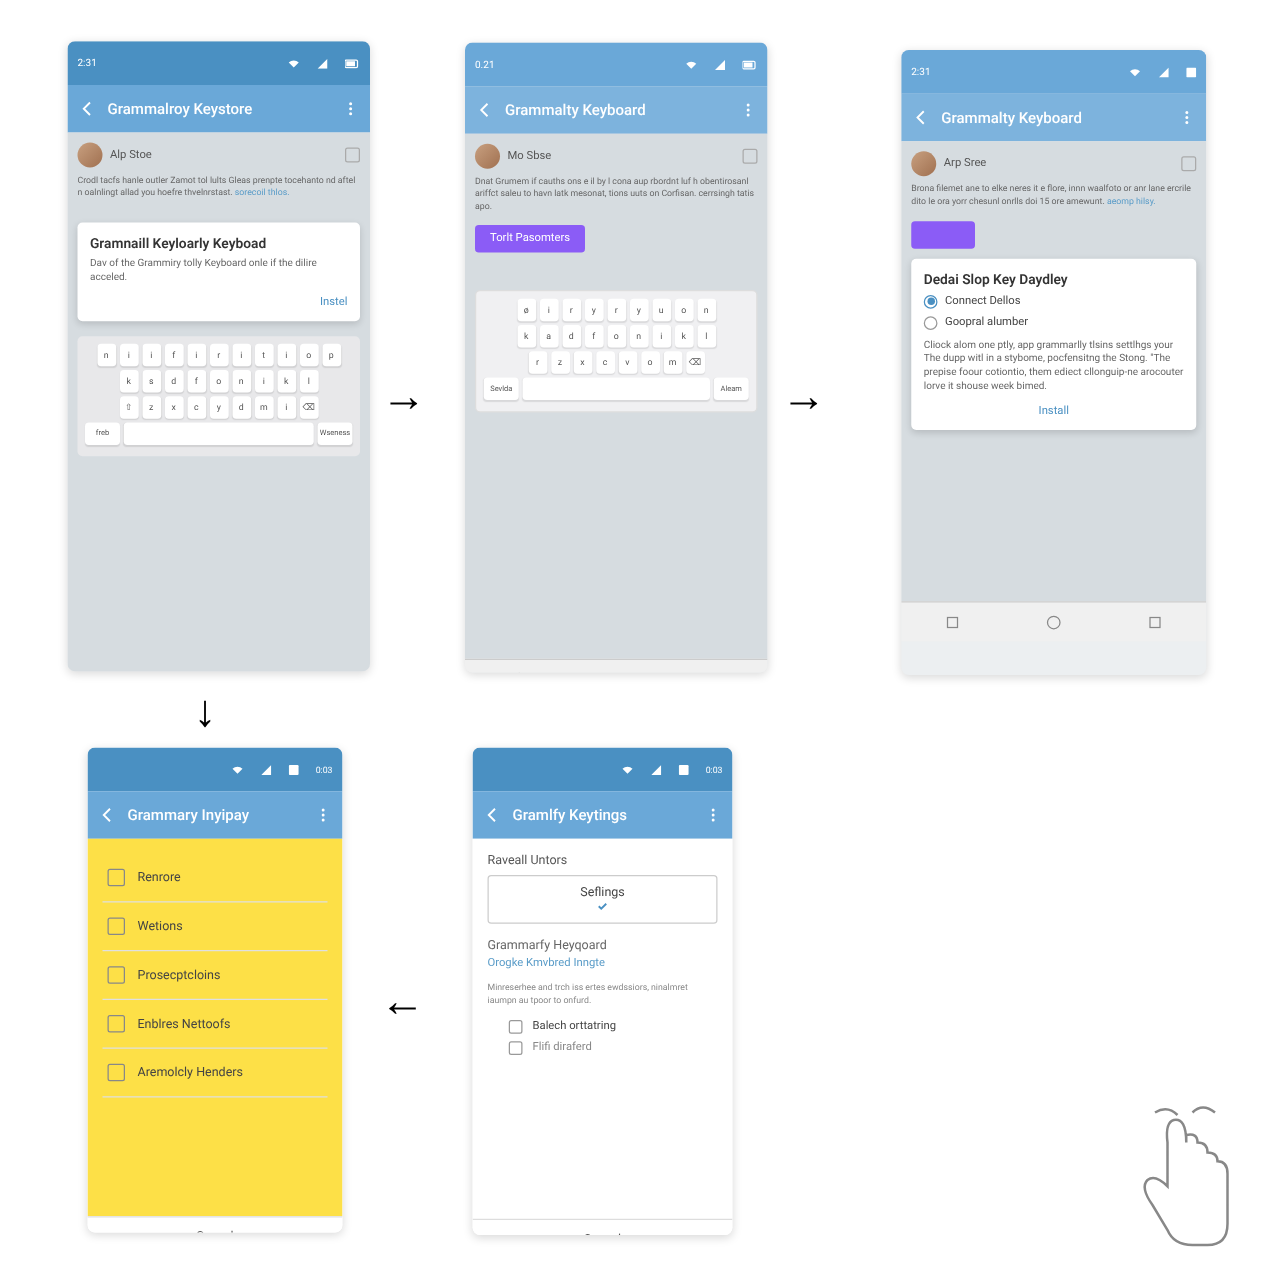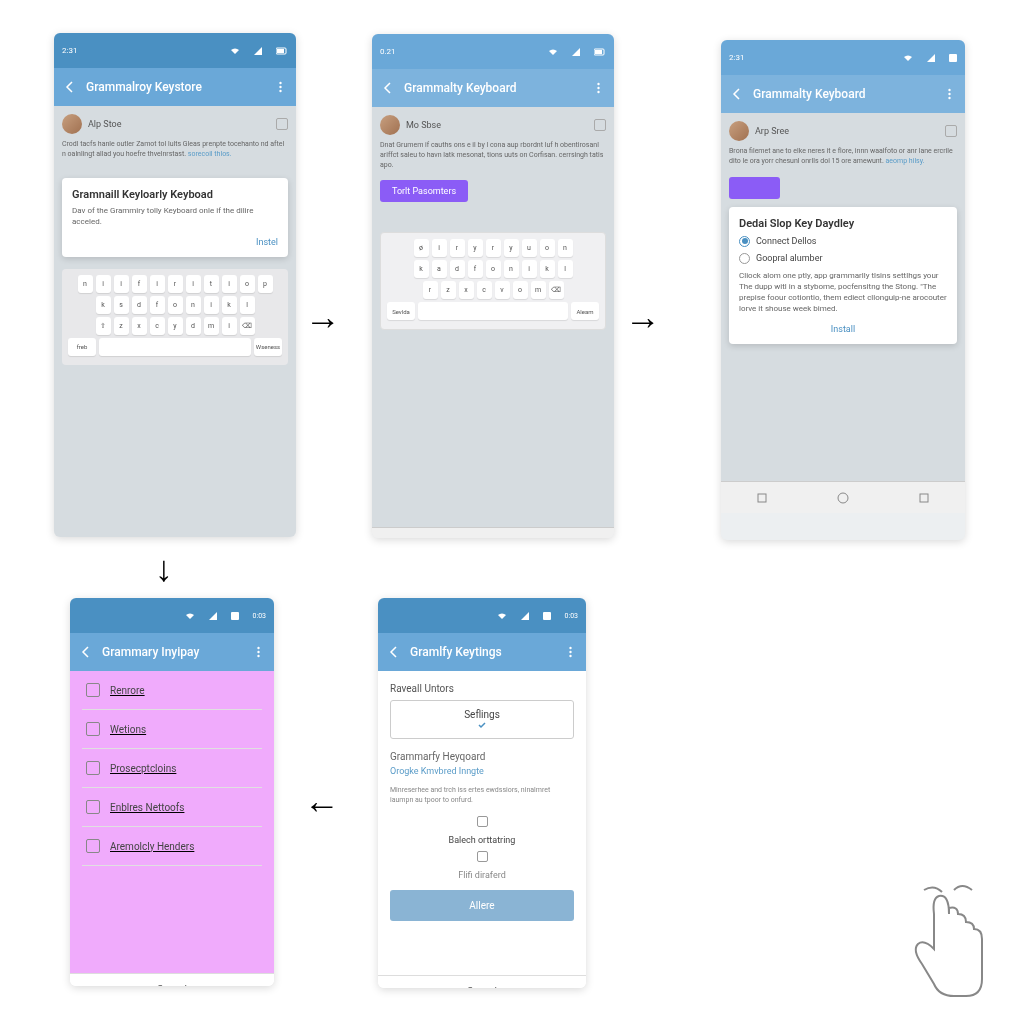--- a/index.html
+++ b/index.html
@@ -34,29 +34,29 @@
   .kb-row { display: flex; gap: 3px; margin-bottom: 3px; justify-content: center; }
   .key { background: #fff; border-radius: 3px; height: 18px; min-width: 15px; display: flex; align-items: center; justify-content: center; font-size: 7px; color: #555; box-shadow: 0 1px 1px rgba(0,0,0,0.1); }
   .key.wide { min-width: 28px; font-size: 6px; }
   .key.space { flex: 1; }
   .pill-btn { background: #8b5cf6; color: #fff; padding: 6px 12px; border-radius: 3px; font-size: 9px; display: inline-block; margin-top: 6px; }
   .nav-bar { height: 32px; display: flex; align-items: center; justify-content: space-around; border-top: 1px solid #ccc; background: #f0f0f0; }
   .nav-icon { width: 14px; height: 14px; }
   .list-item { display: flex; align-items: center; gap: 10px; padding: 12px 4px; border-bottom: 1px solid #e0e0e0; }
   .list-icon { width: 14px; height: 14px; border: 1.5px solid #888; border-radius: 2px; }
   .list-label { font-size: 10px; color: #444; }
-  .settings-list { background: #f0abfc; padding: 0 12px; text-decoration: underline; }
+  .settings-list { background: #fde047; padding: 12px 12px; }
   .bottom-btn { text-align: center; padding: 10px; font-size: 10px; color: #555; border-top: 1px solid #ddd; background: #fff; }
   .settings-content { background: #fff; padding: 12px; }
   .section-label { font-size: 10px; color: #555; margin-bottom: 6px; }
   .select-box { border: 1px solid #ccc; border-radius: 3px; padding: 8px; font-size: 10px; color: #444; display: flex; justify-content: space-between; align-items: center; margin-bottom: 12px; flex-direction: column; }
   .sub-label { font-size: 10px; color: #666; margin-bottom: 4px; }
   .link-text { font-size: 9px; color: #5a9cc8; margin-bottom: 10px; }
   .small-text { font-size: 7px; color: #888; line-height: 1.4; margin-bottom: 10px; }
-  .check-row { display: flex; align-items: center; gap: 8px; margin: 6px 17px; flex-direction: column; }
+  .check-row { display: flex; align-items: center; gap: 8px; margin: 6px 17px; }
   .checkbox { width: 11px; height: 11px; border: 1.5px solid #999; border-radius: 2px; }
   .primary-btn { background: #8ab4d4; color: #fff; text-align: center; padding: 10px; border-radius: 3px; font-size: 10px; margin-top: 10px; }
   .arrow { position: absolute; font-size: 36px; color: #000; font-weight: bold; }
   .hand { position: absolute; right: 30px; bottom: 20px; width: 90px; height: 120px; }
 </style>
 </head>
 <body>
 
 <div class="phone" style="left:54px; top:33px; width:242px; height:504px;">
   <div class="status-bar">
@@ -419,21 +419,20 @@
     <div class="link-text">Orogke Kmvbred Inngte</div>
     <div class="small-text">Minreserhee and trch iss ertes ewdssiors, ninalmret iaumpn au tpoor to onfurd.</div>
     <div class="check-row">
       <div class="checkbox"></div>
       <div class="radio-label">Balech orttatring</div>
     </div>
     <div class="check-row">
       <div class="checkbox"></div>
       <div class="radio-label" style="color:#888;">Flifi diraferd</div>
     </div>
-    <div class="primary-btn">Allere</div>
   </div>
   <div class="bottom-btn">Sencel</div>
 </div>
 
 <div class="arrow" style="left:305px; top:296px;">→</div>
 <div class="arrow" style="left:625px; top:296px;">→</div>
 <div class="arrow" style="left:155px; top:548px;">↓</div>
 <div class="arrow" style="left:304px; top:780px;">←</div>
 
 <svg class="hand" viewBox="0 0 90 120">

